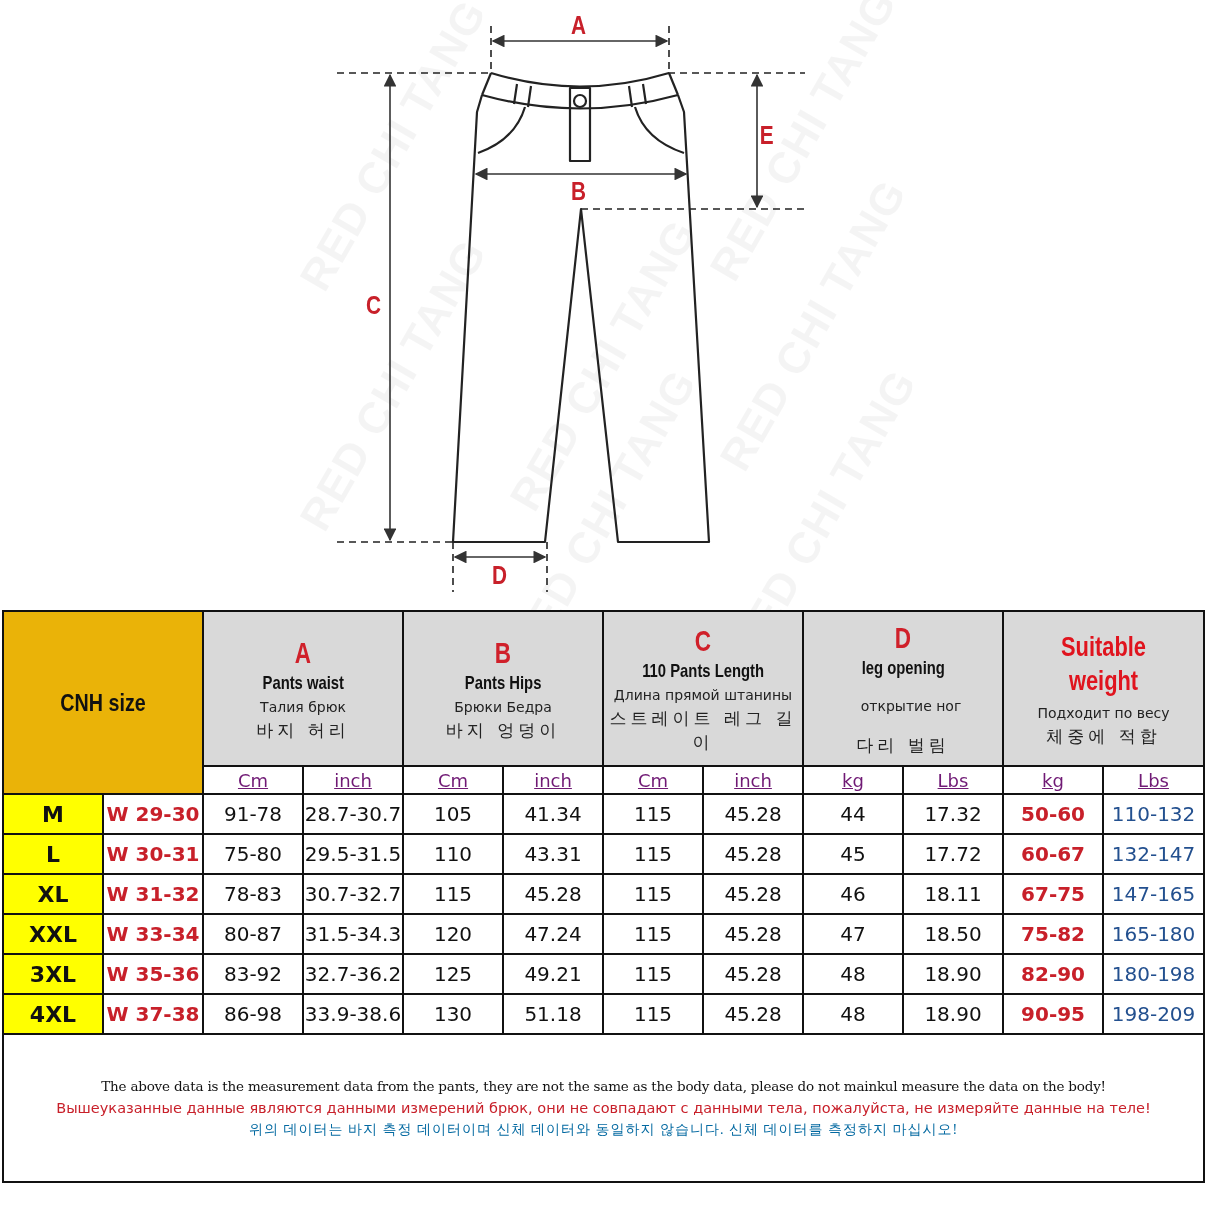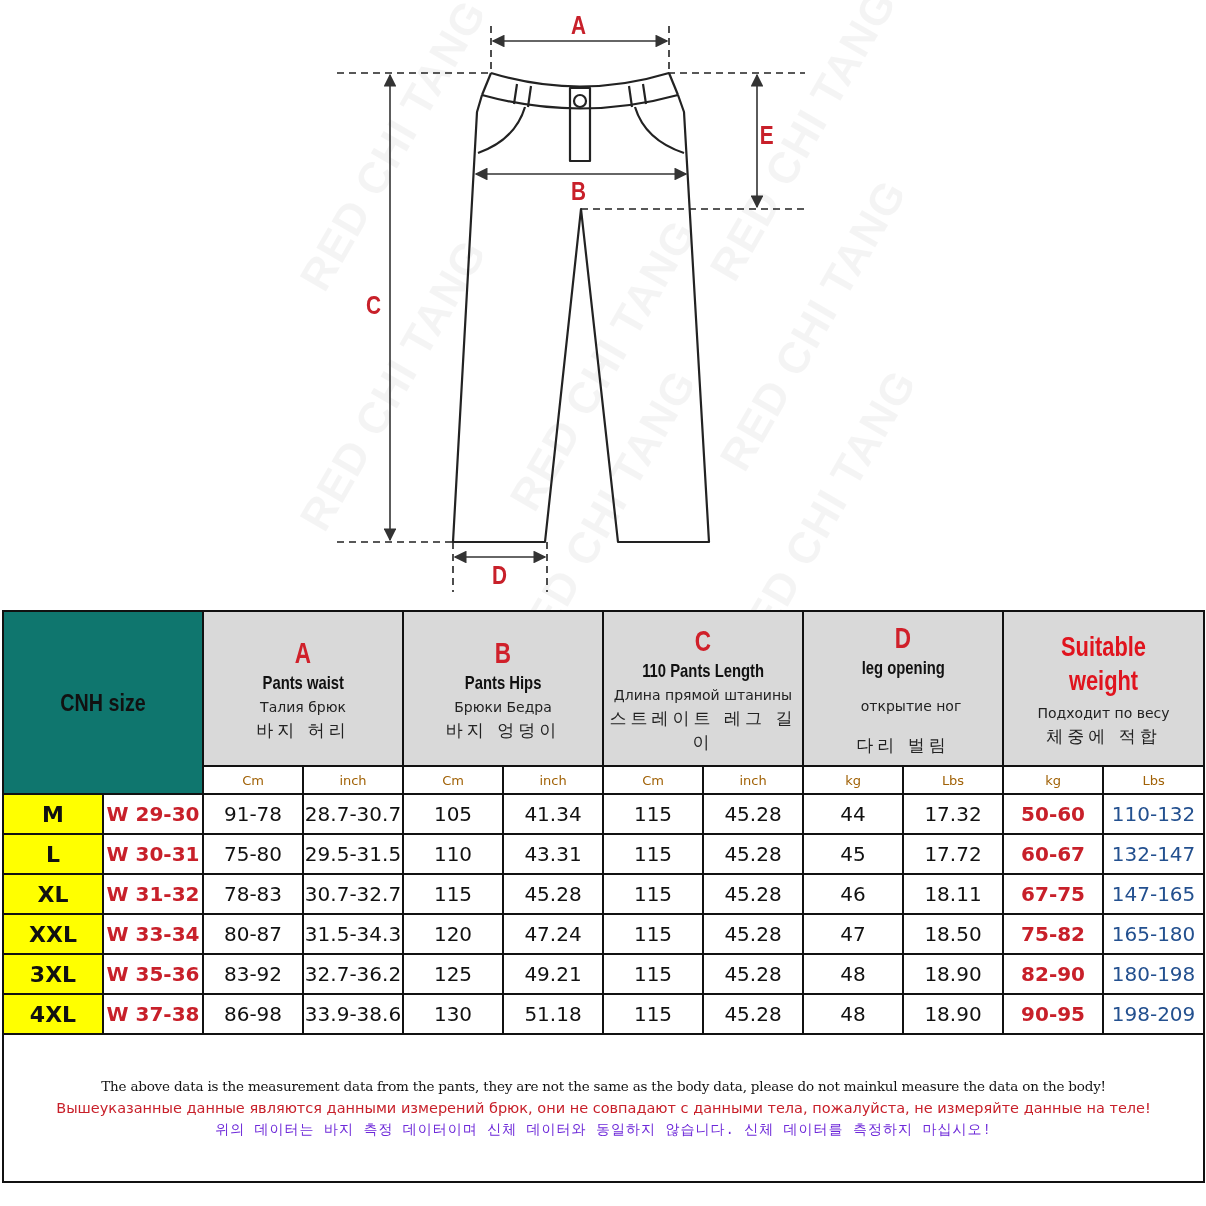--- a/index.html
+++ b/index.html
@@ -5,37 +5,37 @@
   html, body { margin:0; padding:0; background:#fff; }
   body { width:1206px; height:1206px; position:relative; overflow:hidden; font-family:"Liberation Sans", sans-serif; }
   .diagram { position:absolute; left:0; top:0; width:1206px; height:606px; }
   .diagram svg { position:absolute; left:0; top:0; }
   .dlabel { position:absolute; color:#c8202a; font-family:"Liberation Sans", sans-serif; font-weight:bold; font-size:26px; transform:scaleX(0.8); }
   .watermark { position:absolute; color:rgba(0,0,0,0.045); font-family:"Liberation Sans", sans-serif; font-weight:bold; font-size:44px; transform:rotate(-60deg); white-space:nowrap; letter-spacing:1px; }
 
   table.size { position:absolute; left:2px; top:610px; width:1201px; border-collapse:collapse; table-layout:fixed; }
   table.size td { border:2.5px solid #111; text-align:center; vertical-align:middle; padding:0; }
   .hdr { background:#d9d9d9; height:153px; }
-  .corner { background:#0f766e; }
+  .corner { background:#eab308; }
   .corner-title { font-family:"Liberation Sans", sans-serif; font-weight:bold; font-size:24px; color:#111; transform:scaleX(0.82); display:inline-block; }
   .letter { font-weight:bold; color:#d0202a; font-size:30px; display:inline-block; transform:scaleX(0.75); line-height:34px; }
   .en { font-weight:bold; font-size:19px; color:#111; display:inline-block; transform:scaleX(0.78); line-height:26px; }
   .ru { font-family:"DejaVu Sans", sans-serif; font-size:14px; color:#222; line-height:22px; }
   .ko { font-family:"DejaVu Sans", sans-serif; font-size:17px; color:#222; letter-spacing:4px; line-height:24px; }
   .weight-title { font-weight:bold; color:#e0141e; font-size:28px; display:inline-block; transform:scaleX(0.78); line-height:34px; }
-  .unit td { height:26px; font-family:"DejaVu Sans", sans-serif; font-size:13px; color:#a16207; background:#fff; }
+  .unit td { height:26px; font-family:"DejaVu Sans", sans-serif; font-size:18px; color:#701a75; background:#fff;text-decoration:underline; }
   .row td { height:38px; font-family:"DejaVu Sans", sans-serif; font-size:20px; color:#111; background:#fff; }
   .row td.sz { background:#ffff00; font-weight:bold; font-size:22px; }
   .row td.w { color:#c8202a; font-weight:bold;text-align:center; }
   .row td.kgw { color:#c8202a; font-weight:bold; }
   .row td.lbw { color:#23508f; font-weight:normal; }
   .footer td { height:146px; background:#fff; }
   .f-en { font-family:"DejaVu Serif", serif; font-size:13.5px; color:#111; line-height:22px; white-space:nowrap; letter-spacing:-0.2px; }
   .f-ru { font-family:"DejaVu Sans", sans-serif; font-size:14.5px; color:#c8202a; line-height:22px; white-space:nowrap; }
-  .f-ko { font-family:Liberation Mono, monospace; font-size:14px; color:#6d28d9; line-height:22px; white-space:nowrap; letter-spacing:1px; }
+  .f-ko { font-family:Liberation Serif, serif; font-size:14px; color:#0369a1; line-height:22px; white-space:nowrap; letter-spacing:1px; }
 </style>
 </head>
 <body>
 
 <div class="diagram">
   <div class="watermark" style="left:230px;top:120px;">RED CHI TANG</div>
   <div class="watermark" style="left:640px;top:110px;">RED CHI TANG</div>
   <div class="watermark" style="left:230px;top:360px;">RED CHI TANG</div>
   <div class="watermark" style="left:440px;top:340px;">RED CHI TANG</div>
   <div class="watermark" style="left:650px;top:300px;">RED CHI TANG</div>

